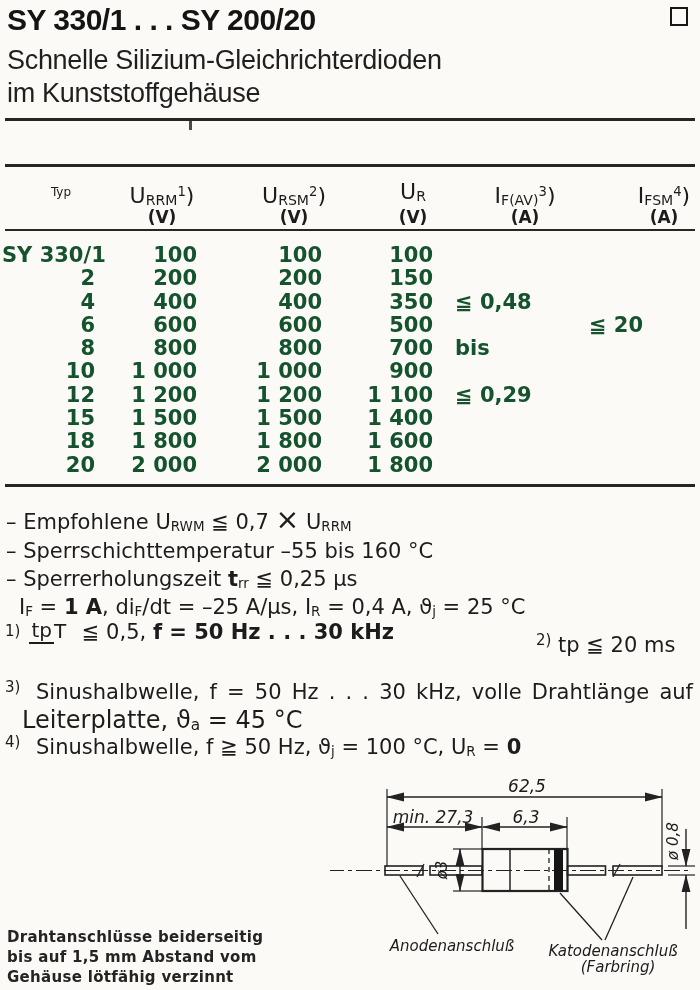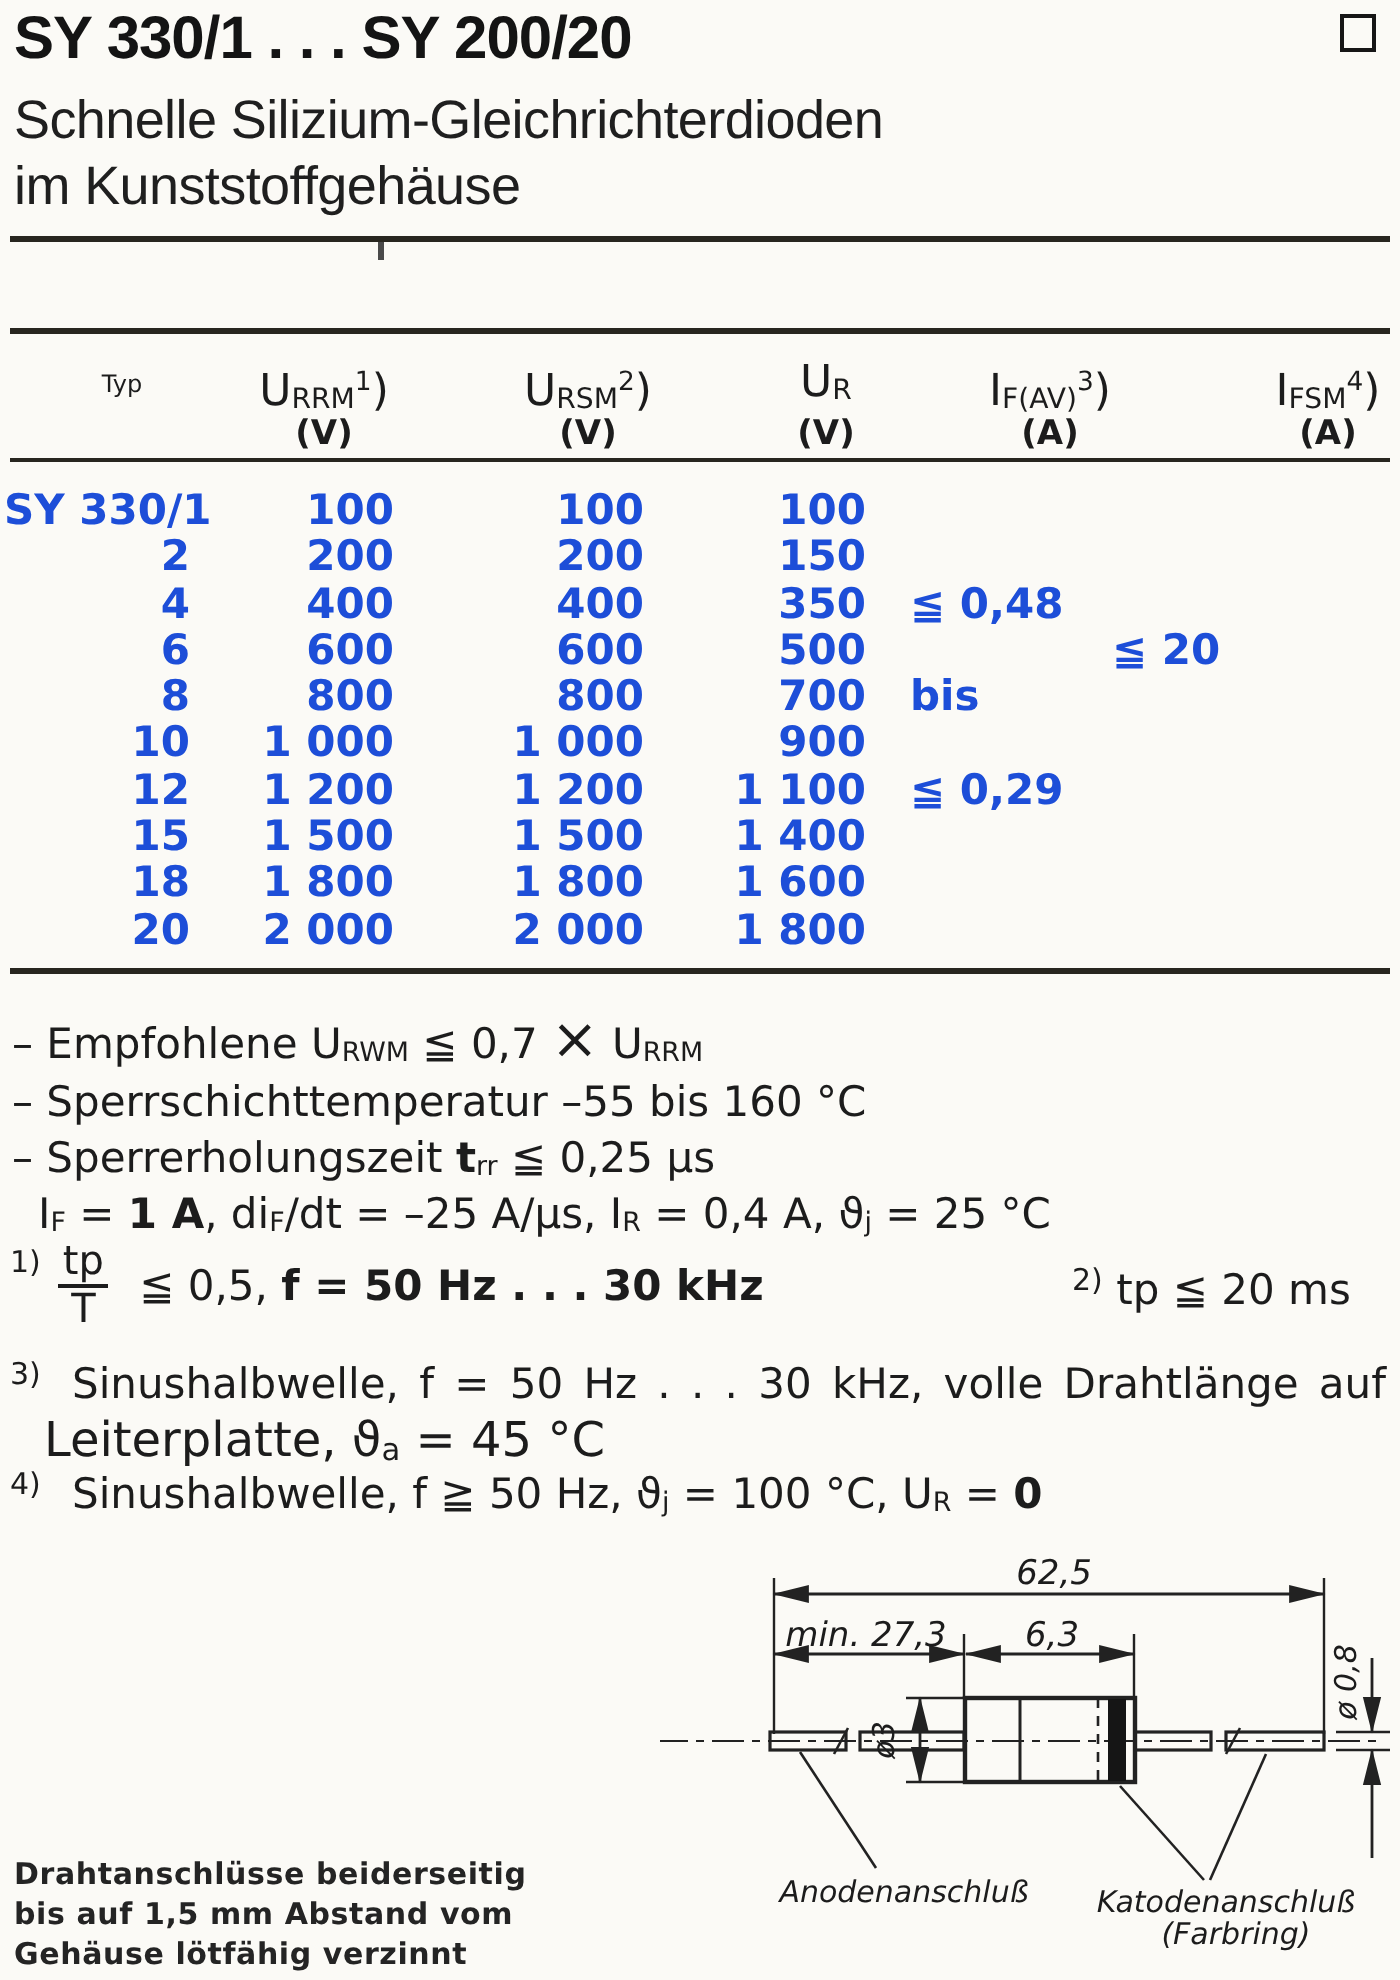--- a/index.html
+++ b/index.html
@@ -26,35 +26,35 @@
   .h-ifav,.u-ifav{left:463px;width:124px}
   .h-ifsm,.u-ifsm{left:602px;width:124px}
 
   .sg-sub{font-size:0.64em;vertical-align:-0.12em;letter-spacing:0}
   .sg-sup{font-size:0.6em;vertical-align:0.55em}
   .sg-b{font-weight:700}
   .sg-x{font-size:1.35em;line-height:1}
 
   #tbody{position:absolute;left:0;top:244px;width:700px}
   .trow{position:relative;height:23.3px}
-  .tcell{position:absolute;font:700 21px/23.3px "DejaVu Sans",sans-serif;white-space:pre;color:#1d4ed8}
+  .tcell{position:absolute;font:700 21px/23.3px "DejaVu Sans",sans-serif;white-space:pre;color:#14532d}
   .c-typ{left:2px;width:93px;text-align:right}
   .c-urrm{left:104px;width:93px;text-align:right}
   .c-ursm{left:200px;width:122px;text-align:right}
   .c-ur{left:311px;width:122px;text-align:right}
   .c-ifav{left:455px;width:120px;text-align:left}
-  .c-ifsm{left:556px;width:120px;text-align:left}
+  .c-ifsm{left:556px;width:120px;text-align:center}
 
   .note{position:absolute;left:6px;font-size:21px;line-height:27px;white-space:pre}
   .n1{top:506px}.n2{top:538px}.n3{top:566px}.n4{top:594px;left:19px}
 
   .fnmark{font-size:15px;position:relative;top:-7px}
   .fn1{position:absolute;left:5px;top:620px;display:flex;align-items:center;gap:9px;font-size:21px;white-space:pre}
   .fn1 .fnmark{align-self:flex-start;top:2px}
-  .frac{display:inline-flex;flex-direction:column;align-items:center;line-height:1.08;font-size:20px}
+  .frac{display:inline-flex;flex-direction:row;align-items:center;line-height:1.08;font-size:20px}
   .fr-top{border-bottom:2px solid #1c1c1c;padding:0 2px}
   .fn2{position:absolute;left:536px;top:633px;font-size:21px;white-space:pre}
   .fn3-m{position:absolute;left:5px;top:678px}
   .fn3-l1{position:absolute;left:36px;top:680px;width:657px;font-size:21px;text-align:justify;text-align-last:justify}
   .fn3-l2{position:absolute;left:22px;top:706px;font-size:24px;white-space:pre}
   .fn4-m{position:absolute;left:5px;top:733px}
   .fn4-t{position:absolute;left:36px;top:735px;font-size:21px;white-space:pre}
 
   .leadnote{position:absolute;left:7px;top:927px;font:700 15px/20px "DejaVu Sans",sans-serif;letter-spacing:0.3px;color:#242424}
 

